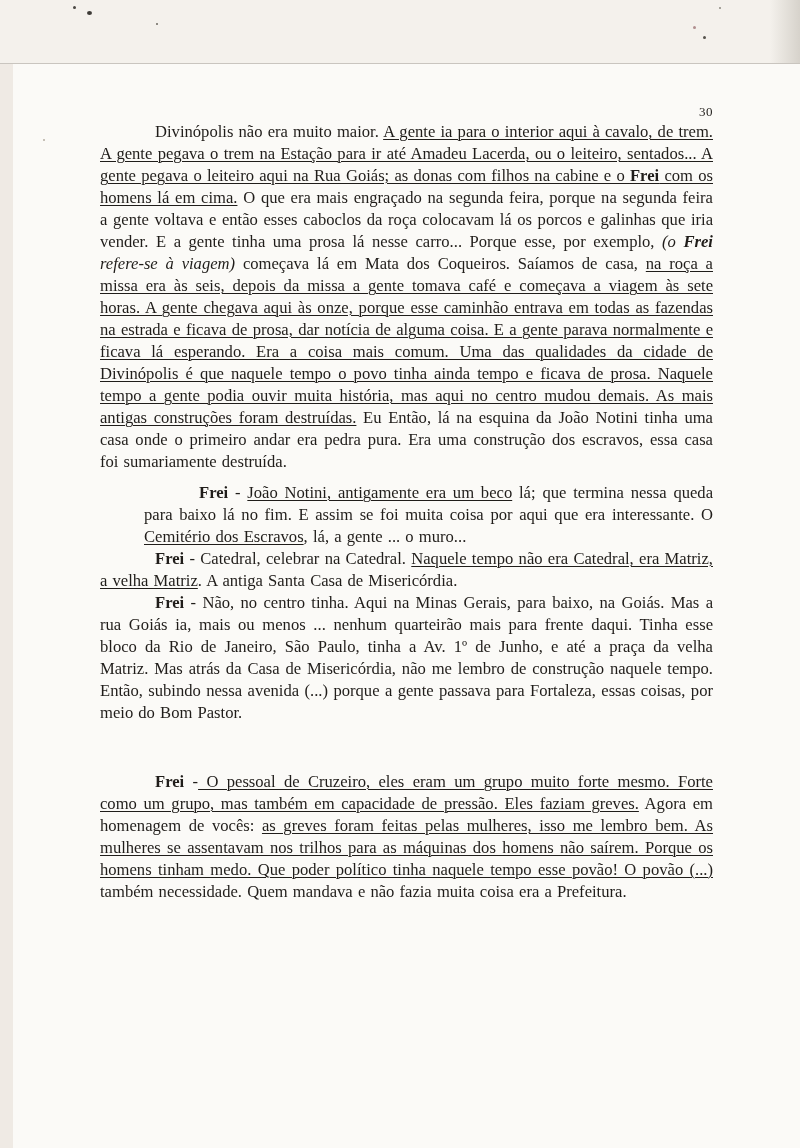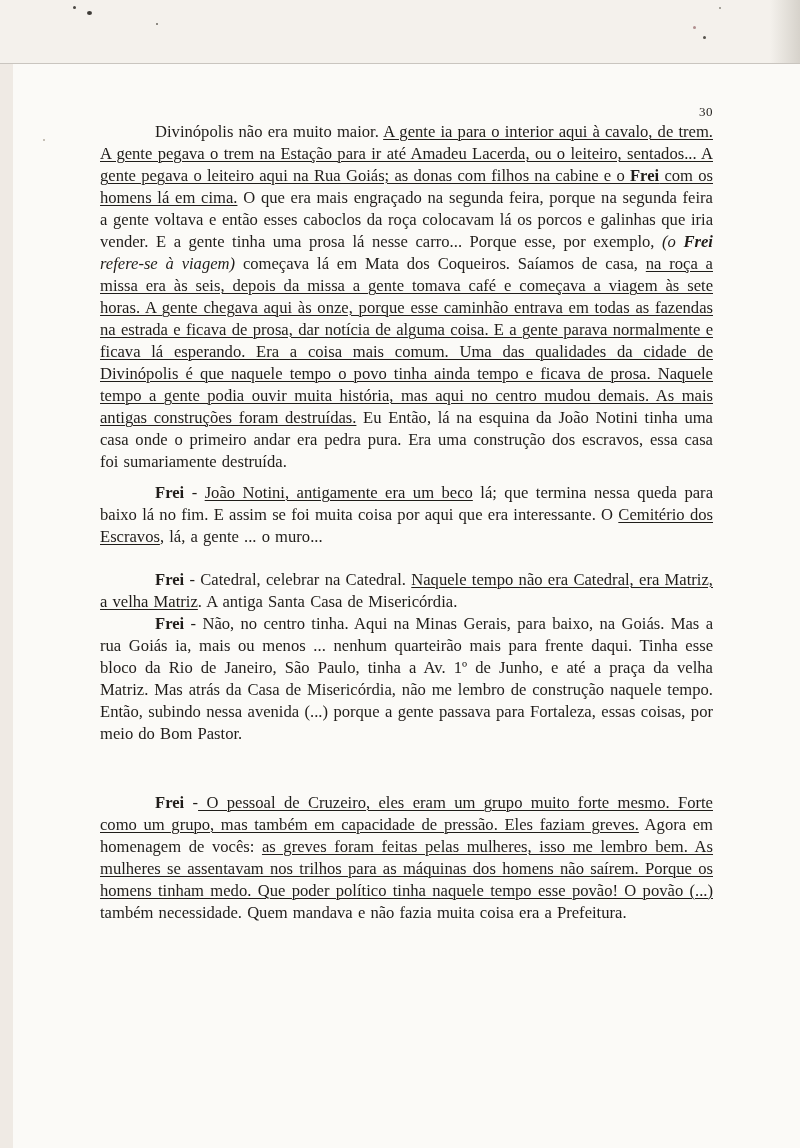--- a/index.html
+++ b/index.html
@@ -41,22 +41,22 @@
   }
   .content {
     position: absolute; left: 100px; top: 121px;
     width: 613px;
     font-size: 16.6px;
     line-height: 22px;
     text-align: justify;
     word-spacing: 1px;
   }
   .para { margin: 0; text-indent: 55px; }
-  .para-1 { margin-top: 9px; }
-  .para-2 { margin-top: 21px; }
+  .para-1 { margin-top: 9px; margin-left: 44px; }
+  .para-2 { }
   .para-3 { }
   .para-4 { margin-top: 47px; }
   .run.b { font-weight: bold; }
   .run.i { font-style: italic; }
   .run.u { text-decoration: underline; text-underline-offset: 2px; text-decoration-thickness: 1px; }
   .speck { position: absolute; border-radius: 50%; }
   .sp1 { left: 73px;  top: 6px;   width: 3px; height: 3px; background: #4a4742; }
   .sp2 { left: 87px;  top: 11px;  width: 5px; height: 4px; background: #3c3a36; }
   .sp3 { left: 156px; top: 23px;  width: 2px; height: 2px; background: #6b675f; }
   .sp4 { left: 719px; top: 7px;   width: 2px; height: 2px; background: #8d8880; }

